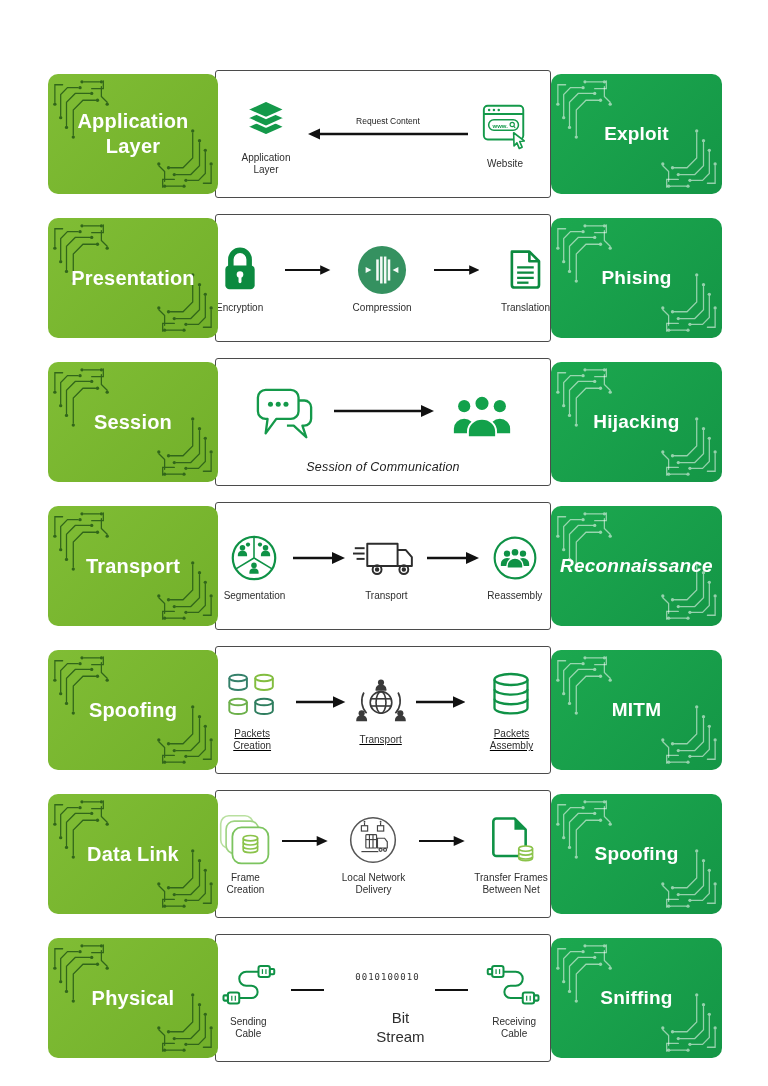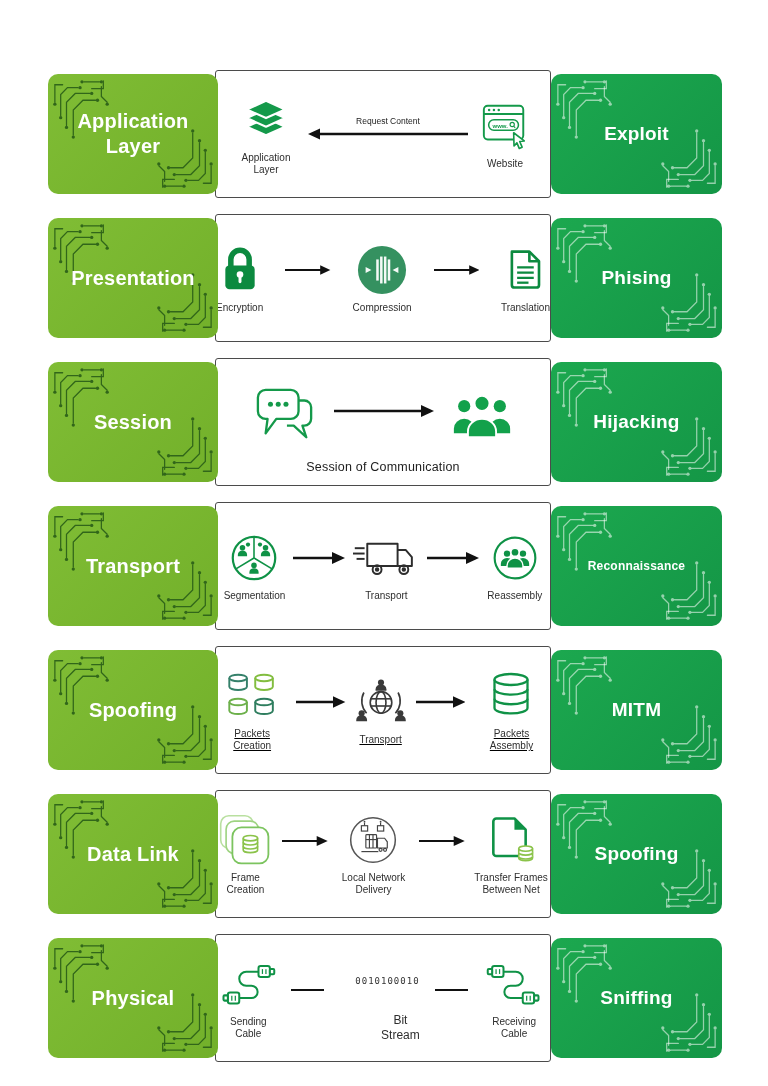--- a/index.html
+++ b/index.html
@@ -363,21 +363,21 @@
               <circle cx="52" cy="5" r="1.7"></circle>
               <circle cx="58" cy="28" r="1.7"></circle>
               <circle cx="32" cy="5" r="1.7"></circle>
             </g>
           </svg></span>
       <div class="boxlabel">Phising</div>
     </div>
   </div>
 
   <div class="row">
-    <div class="panel" style="gap:18px;">
+    <div class="panel" style="gap:18px;font-style:italic;">
       <div class="step r3steps">
         <div class="iconbox" style="height:62px;">
           <svg viewBox="0 0 64 62" width="62" height="60">
             <path d="M34 16 h18 a7 7 0 0 1 7 7 v12 a7 7 0 0 1 -7 7 h-2 l4 12 l-13 -12 h-7" fill="#fff" stroke="#14994a" stroke-width="2.4" stroke-linejoin="round"></path>
             <path d="M12 5 h26 a8 8 0 0 1 8 8 v14 a8 8 0 0 1 -8 8 h-15 l-11 15 l2 -15 h-2 a8 8 0 0 1 -8 -8 v-14 a8 8 0 0 1 8 -8 z" fill="#fff" stroke="#14994a" stroke-width="2.4" stroke-linejoin="round"></path>
             <g fill="#14994a">
               <circle cx="17" cy="20" r="2.6"></circle>
                 <circle cx="25" cy="20" r="2.6"></circle>
                 <circle cx="33" cy="20" r="2.6"></circle>
             </g>
@@ -661,21 +661,21 @@
               <circle cx="16" cy="52" r="1.7"></circle>
               <circle cx="23" cy="62" r="1.7"></circle>
               <circle cx="30" cy="11" r="1.7"></circle>
               <circle cx="42" cy="17" r="1.7"></circle>
               <circle cx="48" cy="24" r="1.7"></circle>
               <circle cx="52" cy="5" r="1.7"></circle>
               <circle cx="58" cy="28" r="1.7"></circle>
               <circle cx="32" cy="5" r="1.7"></circle>
             </g>
           </svg></span>
-      <div class="boxlabel" style="font-size:12px;">Reconnaissance</div>
+      <div class="boxlabel" style="font-size:19px;font-style:italic;">Reconnaissance</div>
     </div>
   </div>
 
   <div class="row">
     <div class="panel" style="gap:8px;text-decoration:underline;">
       <div class="step">
         <div class="iconbox">
           <svg viewBox="0 0 56 54" width="52" height="50">
             <g fill="none" stroke-width="2.1">
               <g stroke="#35806a" transform="translate(2,3)">
@@ -1032,21 +1032,21 @@
             </g>
           </svg>
         </div>
         <div class="steplabel">Sending Cable</div>
       </div>
       <div class="hline"></div>
       <div class="step">
         <div class="iconbox" style="height:56px;margin-left:16px;">
           <span class="bits">0010100010</span>
         </div>
-        <div class="steplabel" style="font-size:12px;padding-left:42px;">Bit Stream</div>
+        <div class="steplabel" style="font-size:15px;padding-left:42px;">Bit Stream</div>
       </div>
       <div class="hline"></div>
       <div class="step">
         <div class="iconbox" style="transform:scaleX(-1);">
           <svg viewBox="0 0 64 52" width="56" height="46">
             <g fill="#fff" stroke="#0f9246" stroke-width="2.3" stroke-linejoin="round">
               <path d="M45 12 H30 a8 8 0 0 0 0 16 h6 a7 7 0 0 1 0 14 H22" fill="none"></path>
               <rect x="44" y="5.5" width="13" height="12.5" rx="2.5"></rect>
               <rect x="57" y="8.8" width="5" height="6" rx="1.2"></rect>
               <rect x="9" y="35.8" width="13" height="12.5" rx="2.5"></rect>

